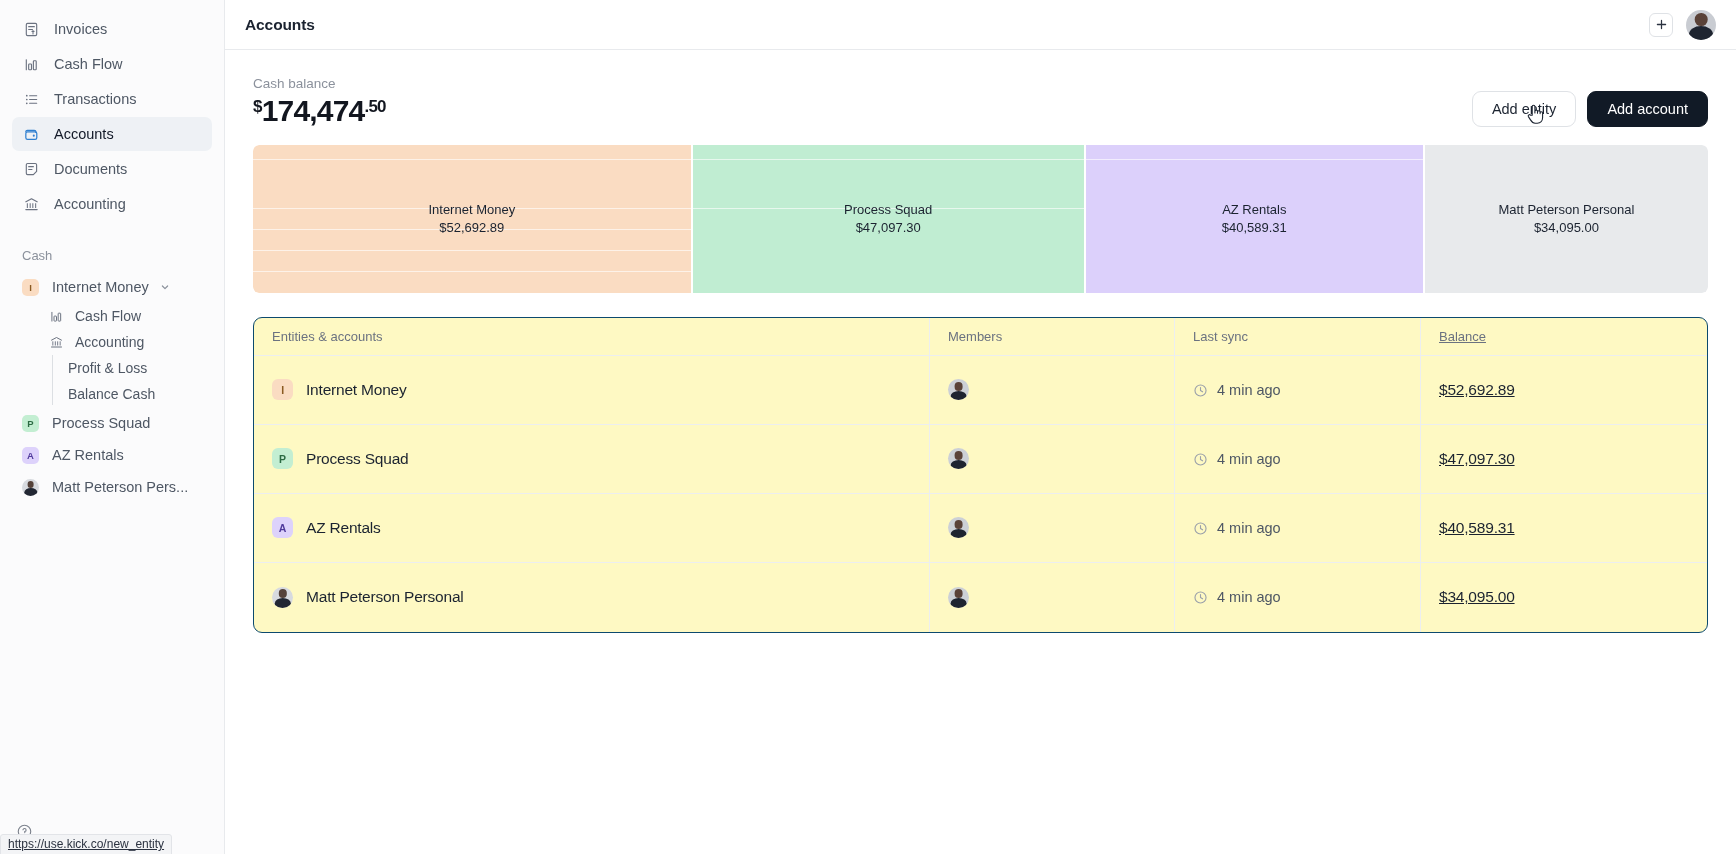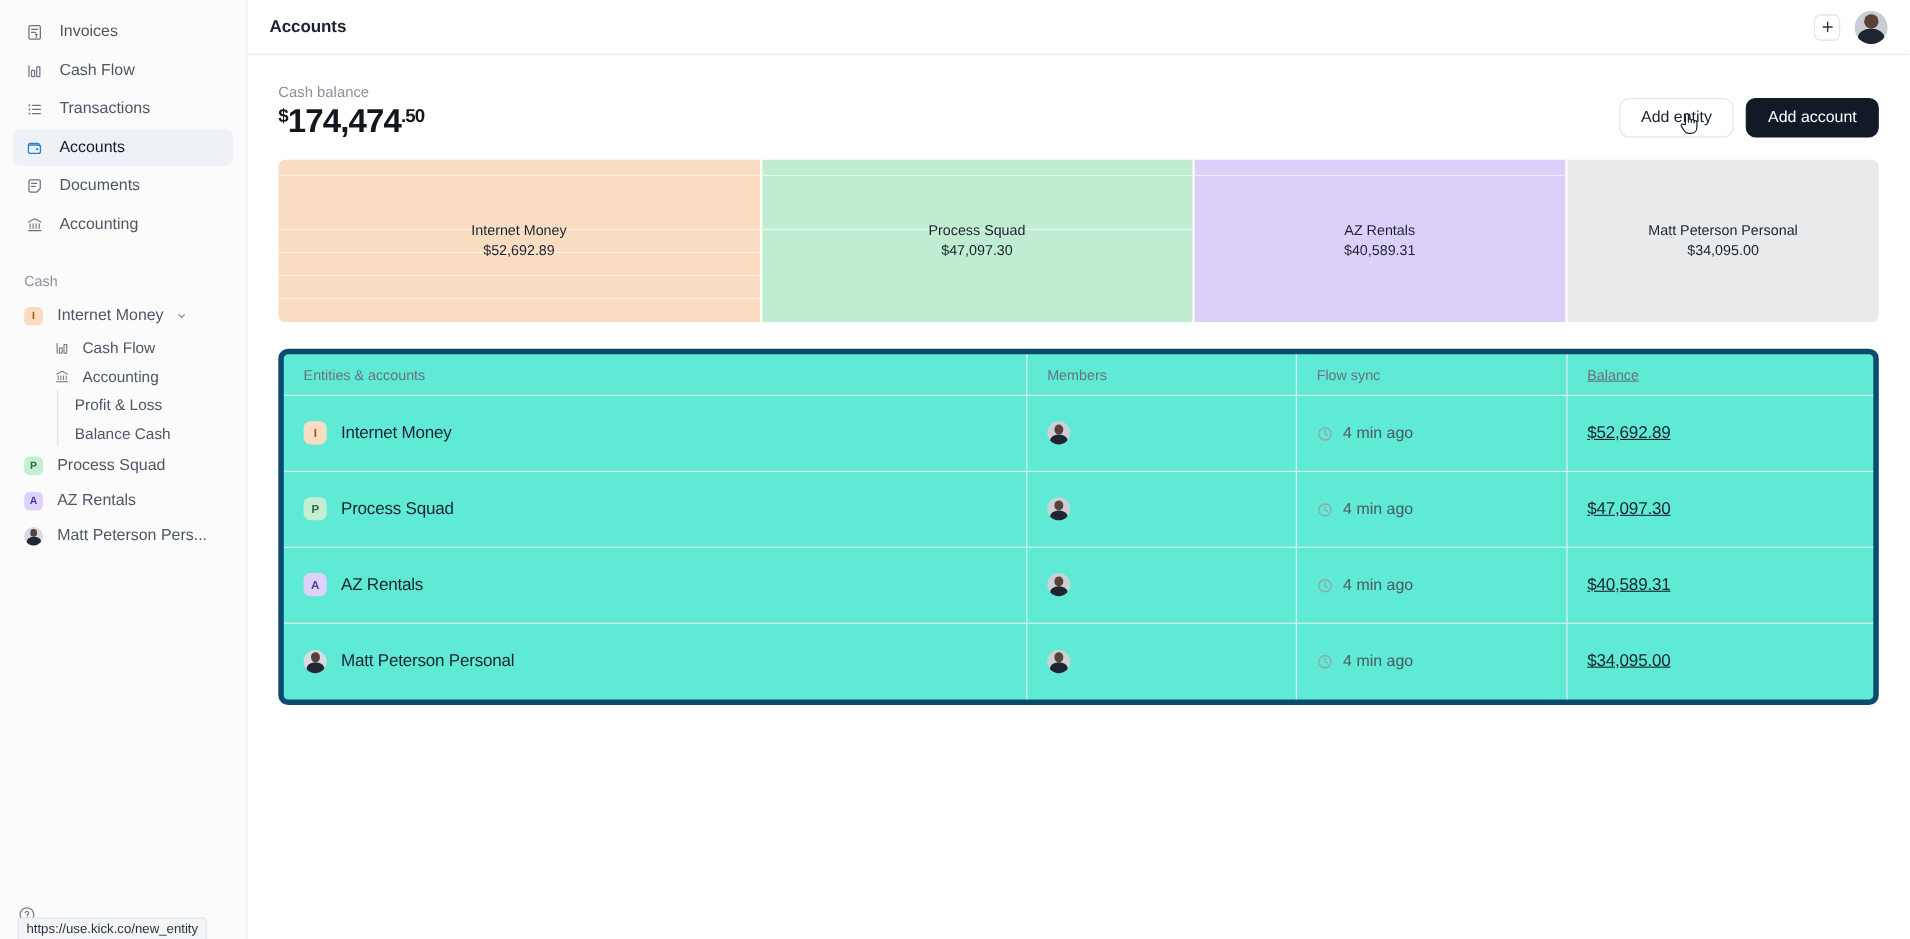--- a/index.html
+++ b/index.html
@@ -94,24 +94,25 @@
     height: 26px; display:flex; align-items:center;
     padding-left: 68px; font-size: 14px; color:#4e5764; cursor:pointer;
   }
 
   .help-btn {
     position:absolute; left: 13px; bottom: 12px;
     width: 22px; height: 22px; border-radius: 50%;
     display:flex; align-items:center; justify-content:center; color:#7b818c; cursor:pointer;
   }
   .status-url {
-    position: absolute; left: 16px; bottom: -1px;
+    position: absolute; left: 0; bottom: -1px;
     background:#f3f4f6; border:1px solid #e2e4e8; border-radius:3px 3px 0 0;
     font-size: 12px; color:#2b3240; padding: 2px 7px 3px 7px;
     white-space: nowrap;
+    text-decoration: underline;
   }
 
   
   .main { flex: 1; height: 854px; display: flex; flex-direction: column; min-width: 0; }
   .topbar {
     height: 50px; border-bottom: 1px solid #e8eaed;
     display: flex; align-items: center; padding: 0 20px 0 20px;
     flex: 0 0 50px;
   }
   .page-title { font-size: 15.5px; font-weight: 600; color: #1b2330; letter-spacing:-0.1px; }
@@ -129,21 +130,21 @@
     width:42%; height:42%; border-radius:50%;
     background:#5a4238; transform:translateX(-50%);
   }
   .user-avatar::after {
     content:''; position:absolute; left:50%; bottom:-10%;
     width:80%; height:55%; border-radius:50% 50% 0 0;
     background:#1e2430; transform:translateX(-50%);
   }
 
   .content { flex: 1; padding: 26px 28px 0 28px; overflow: hidden; }
-  .bal-row { display: flex; align-items: center; }
+  .bal-row { display: flex; align-items: flex-end; }
   .bal-label { font-size: 13.5px; color: #8b919c; margin-bottom: 4px; }
   .bal-amount { font-size: 30px; font-weight: 700; color: #12161f; letter-spacing: -0.8px; line-height: 1.05; }
   .bal-amount .cur { font-size: 17px; font-weight: 700; vertical-align: 9px; }
   .bal-amount .cents { font-size: 17px; font-weight: 700; vertical-align: 9px; }
   .btns { margin-left: auto; display: flex; align-items: center; gap: 11px; padding-top: 12px; position: relative;}
   .btn {
     height: 36px; padding: 0 19px; border-radius: 9px; font-size: 14.5px;
     display:flex; align-items:center; justify-content:center; cursor:pointer;
     font-family: "Liberation Sans", sans-serif;
   }
@@ -165,22 +166,22 @@
   }
   .tm-stripes { position:absolute; inset:0; }
   .tm-stripes i {
     position:absolute; left:0; right:0; height:1px; background:rgba(255,255,255,0.62);
   }
   .tm-name { font-size: 13px; color:#1b2330; position:relative; z-index:2; line-height:1.35; }
   .tm-val { font-size: 13px; color:#1b2330; position:relative; z-index:2; line-height:1.35; }
 
   
   .table {
-    margin-top: 24px; border: 5px solid #0c4a6e; border-radius: 9px;
-    overflow: hidden; background:#5eead4;
+    margin-top: 24px; border: 1px solid #0c4a6e; border-radius: 9px;
+    overflow: hidden; background:#fef9c3;
   }
   .trow { display:flex; border-bottom: 1px solid #eceef0; }
   .trow:last-child { border-bottom: none; }
   .thead { height: 38px; }
   .thead .tcell { font-size: 13px; color:#6b7280; display:flex; align-items:center; }
   .tbody-row { height: 69px; cursor: pointer; }
   .tcell { padding: 0 18px; display:flex; align-items:center; min-width:0; }
   .c-name  { flex: 0 0 676px; border-right: 1px solid #eceef0; }
   .c-mem   { flex: 0 0 245px; border-right: 1px solid #eceef0; }
   .c-sync  { flex: 0 0 246px; border-right: 1px solid #eceef0; }
@@ -413,21 +414,21 @@
           <div class="tm-name">Matt Peterson Personal</div>
           <div class="tm-val">$34,095.00</div>
         </div>
       </div>
 
       <div class="table">
 
         <div class="trow thead">
           <div class="tcell c-name">Entities &amp; accounts</div>
           <div class="tcell c-mem">Members</div>
-          <div class="tcell c-sync">Flow sync</div>
+          <div class="tcell c-sync">Last sync</div>
           <div class="tcell c-bal">Balance</div>
         </div>
 
         <div class="trow tbody-row">
           <div class="tcell c-name">
             <span class="ent">
               <span class="badge orange">I</span>
               <span>Internet Money</span>
             </span>
           </div>

